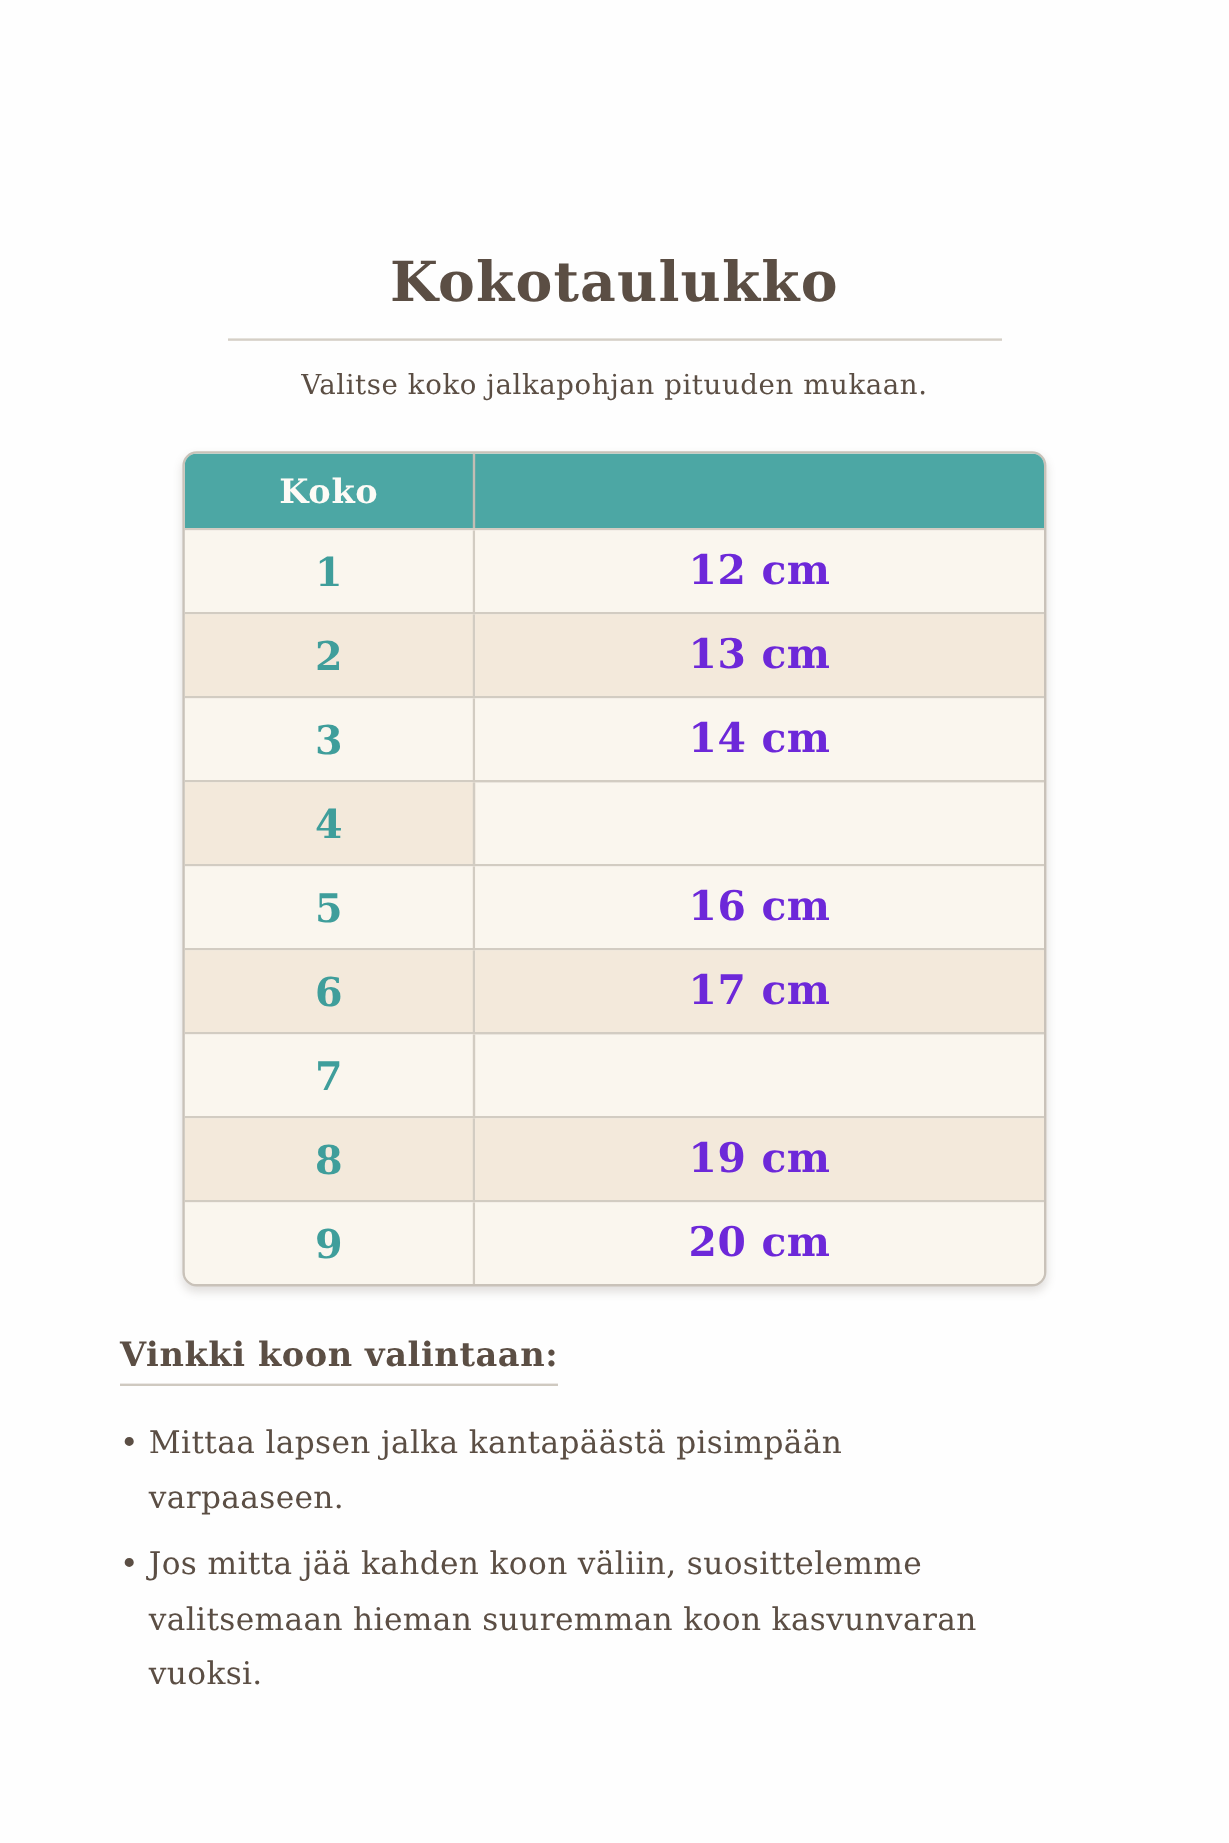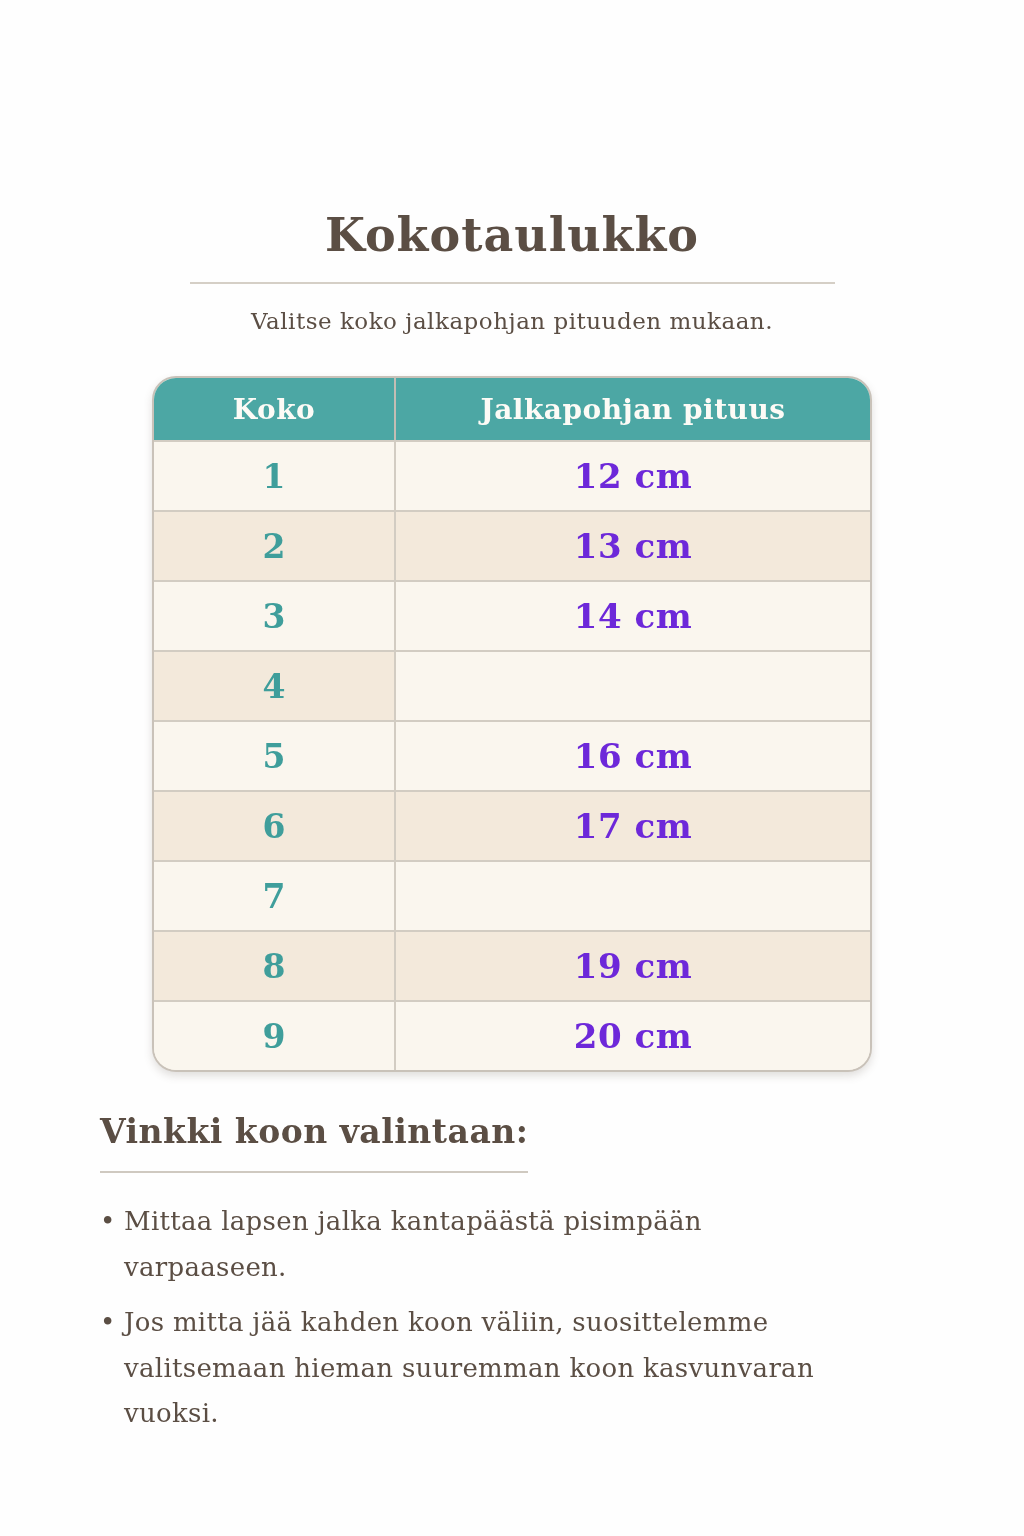--- a/index.html
+++ b/index.html
@@ -37,21 +37,21 @@
     text-align: center;
     font-size: 23px;
     font-weight: 500;
     color: #5b4e44;
     letter-spacing: 0.5px;
   }
   .table-card {
     width: 716px;
     margin: 42px auto 0 auto;
     border: 2px solid #c9c2b9;
-    border-radius: 24px;
+    border-radius: 12px;
     overflow: hidden;
     box-shadow: 0 4px 8px rgba(90, 78, 66, 0.18);
     background: #faf6ee;
   }
   .trow {
     display: grid;
     grid-template-columns: 242px 1fr;
   }
   .trow + .trow {
     border-top: 2px solid #d2ccc2;
@@ -92,24 +92,24 @@
   .trow.light .td { background: #faf6ee; }
   .trow.dark .td { background: #f3e9db; }
 
   .tips {
     margin: 40px 0 0 100px;
     width: 824px;
   }
   .tips-heading {
     display: inline-block;
     margin: 0;
-    font-size: 33px;
-    font-weight: bold;
-    color: #5b4e44;
-    padding-bottom: 20px;
+    font-size: 28px;
+    font-weight: bold;
+    color: #5b4e44;
+    padding-bottom: 8px;
     border-bottom: 2px solid #cfc9c0;
     letter-spacing: 0.5px;
   }
   .tips-list {
     list-style: none;
     margin: 26px 0 0 0;
     padding: 0;
     max-width: 720px;
   }
   .tips-list li {
@@ -136,21 +136,20 @@
 
   <h1 class="page-title">Kokotaulukko</h1>
 
   <div class="title-divider"></div>
 
   <p class="page-subtitle">Valitse koko jalkapohjan pituuden mukaan.</p>
 
   <div class="table-card">
     <div class="trow thead">
       <div class="th">Koko</div>
-      <div class="th">Jalkapohjan pituus</div>
     </div>
 
     <div class="trow light">
       <div class="td size-cell">1</div>
       <div class="td length-cell">12 cm</div>
     </div>
     <div class="trow dark">
       <div class="td size-cell">2</div>
       <div class="td length-cell">13 cm</div>
     </div>

